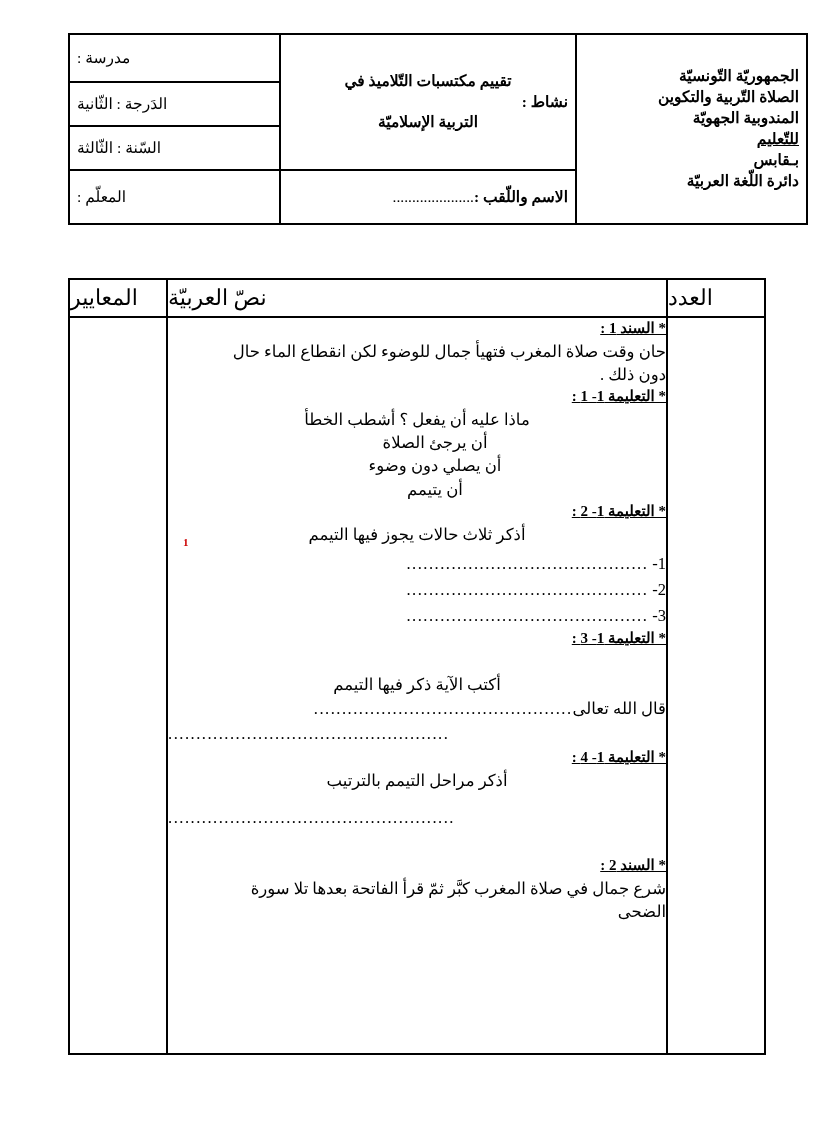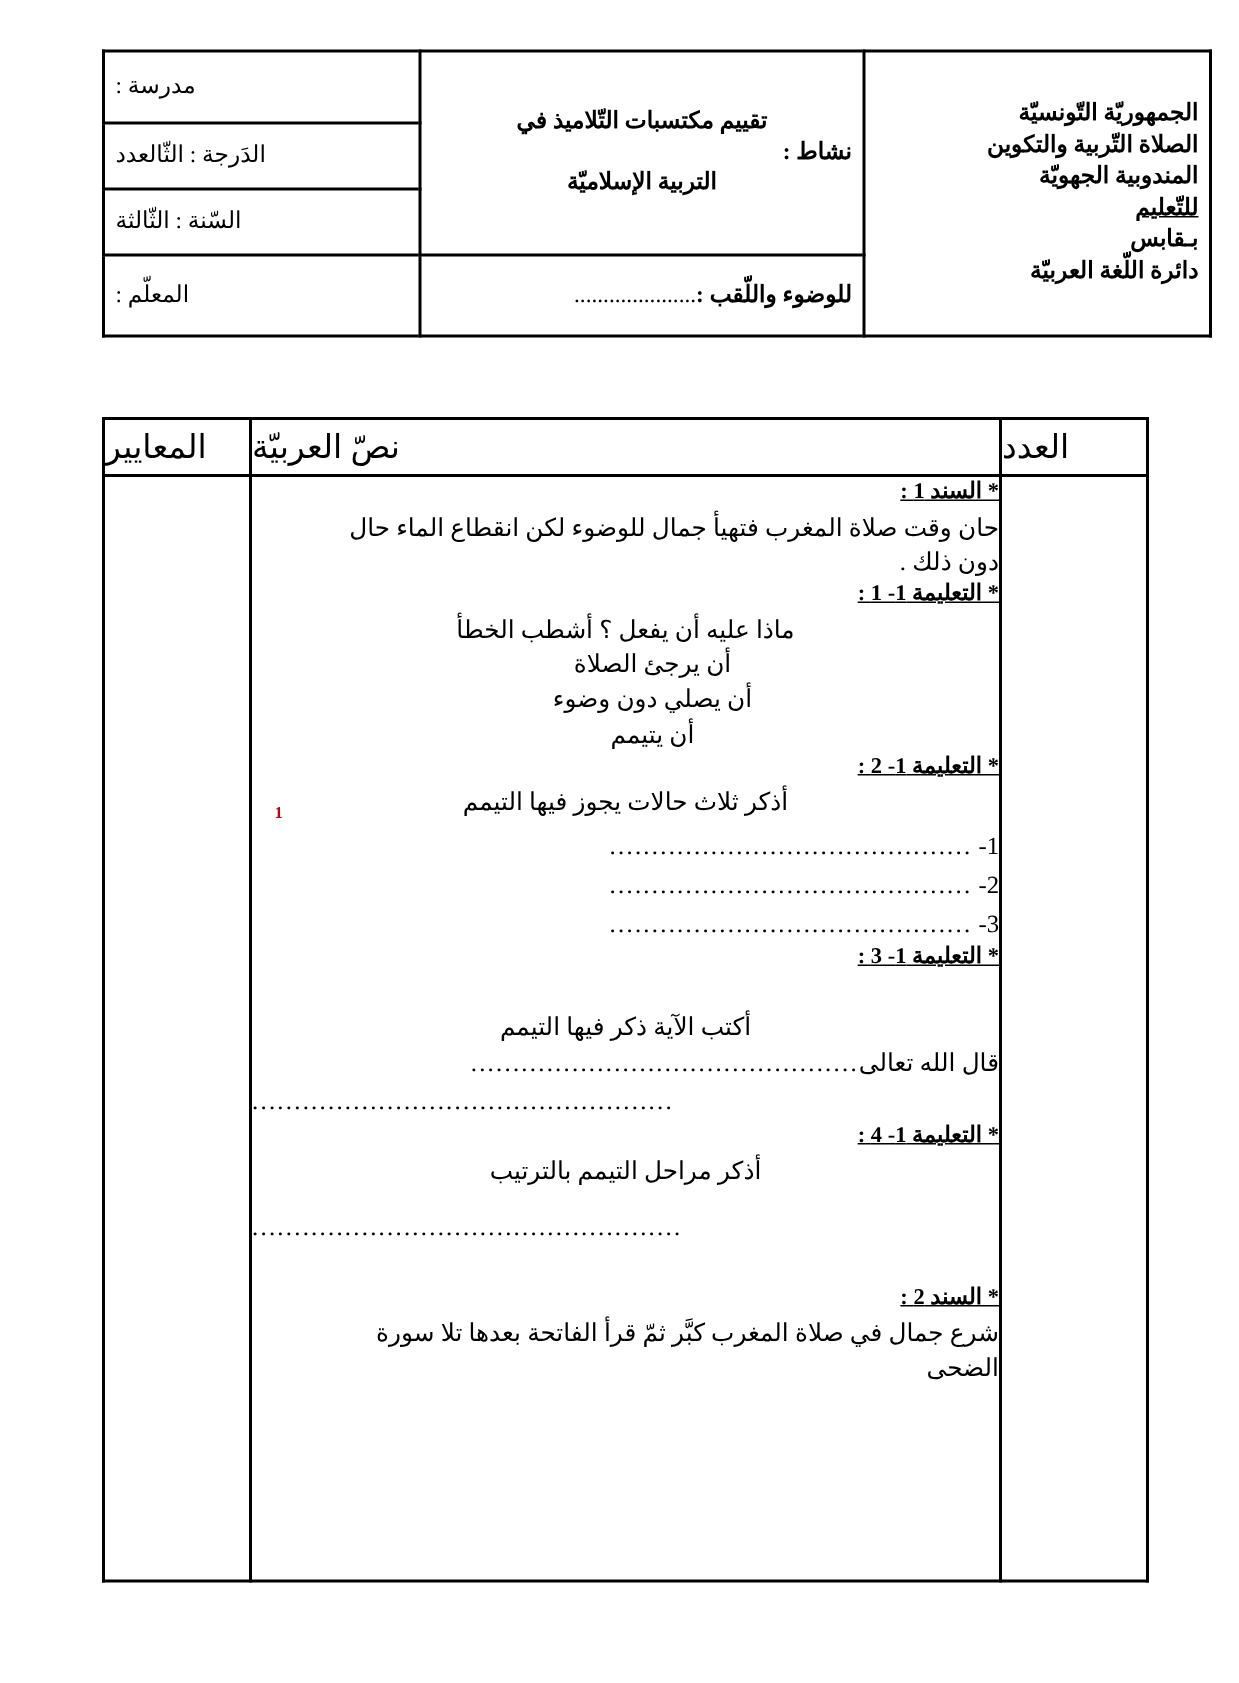--- a/index.html
+++ b/index.html
@@ -221,31 +221,31 @@
           <span class="activity-line">تقييم مكتسبات التّلاميذ في</span>
           <span class="activity-label">نشاط :</span>
           <span class="activity-line">التربية الإسلاميّة</span>
         </td>
         <td class="col-school">
           <span class="field-text">مدرسة :</span>
         </td>
       </tr>
       <tr class="small-row">
         <td class="col-school">
-          <span class="field-text">الدَرجة : الثّالعدد</span>
+          <span class="field-text">الدَرجة : الثّانية</span>
         </td>
       </tr>
       <tr class="small-row">
         <td class="col-school">
           <span class="field-text">السّنة : الثّالثة</span>
         </td>
       </tr>
       <tr class="teacher-row">
         <td class="col-mid name-cell">
-          <span>للوضوء واللّقب :</span><span class="dots-inline">.....................</span>
+          <span>الاسم واللّقب :</span><span class="dots-inline">.....................</span>
         </td>
         <td class="col-school">
           <span class="field-text">المعلّم :</span>
         </td>
       </tr>
     </tbody>
   </table>
 
   <table class="main-table">
     <thead>

